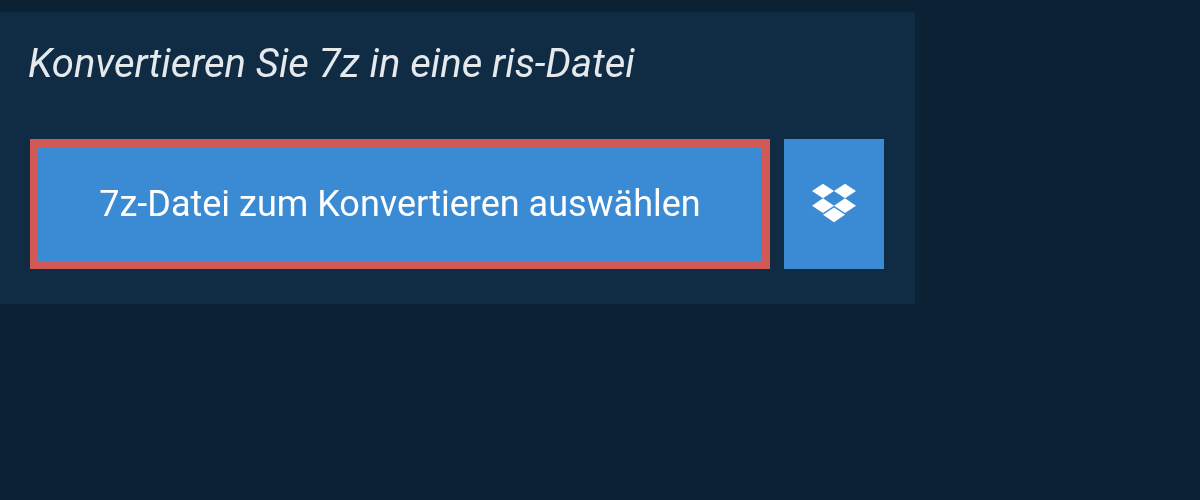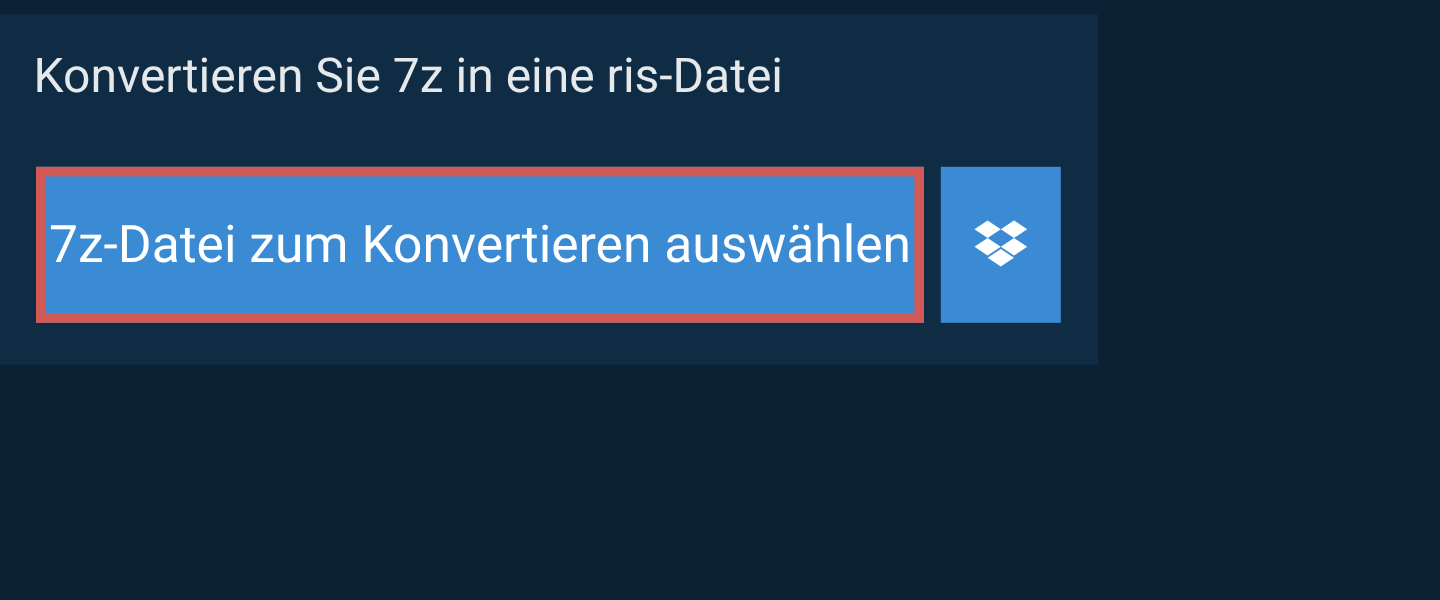--- a/index.html
+++ b/index.html
@@ -24,35 +24,36 @@
       padding-bottom: 35px;
     }
 
     .heading-bar {
       background: #102c44;
       color: #e5e9ec;
       font-size: 40px;
       font-weight: 400;
       padding: 28px 28px 24px 28px;
       width: 720px;
+      font-style: italic;
     }
 
     .button-row {
       display: flex;
       align-items: stretch;
       gap: 14px;
       margin-left: 30px;
       margin-top: 28px;
     }
 
     .select-file-button {
       background: #3b8bd4;
       border: 8px solid #d15a56;
       color: #ffffff;
-      font-size: 43px;
+      font-size: 36px;
       font-weight: 400;
       display: flex;
       align-items: center;
       justify-content: center;
       width: 740px;
       height: 130px;
       cursor: pointer;
     }
 
     .dropbox-button {

